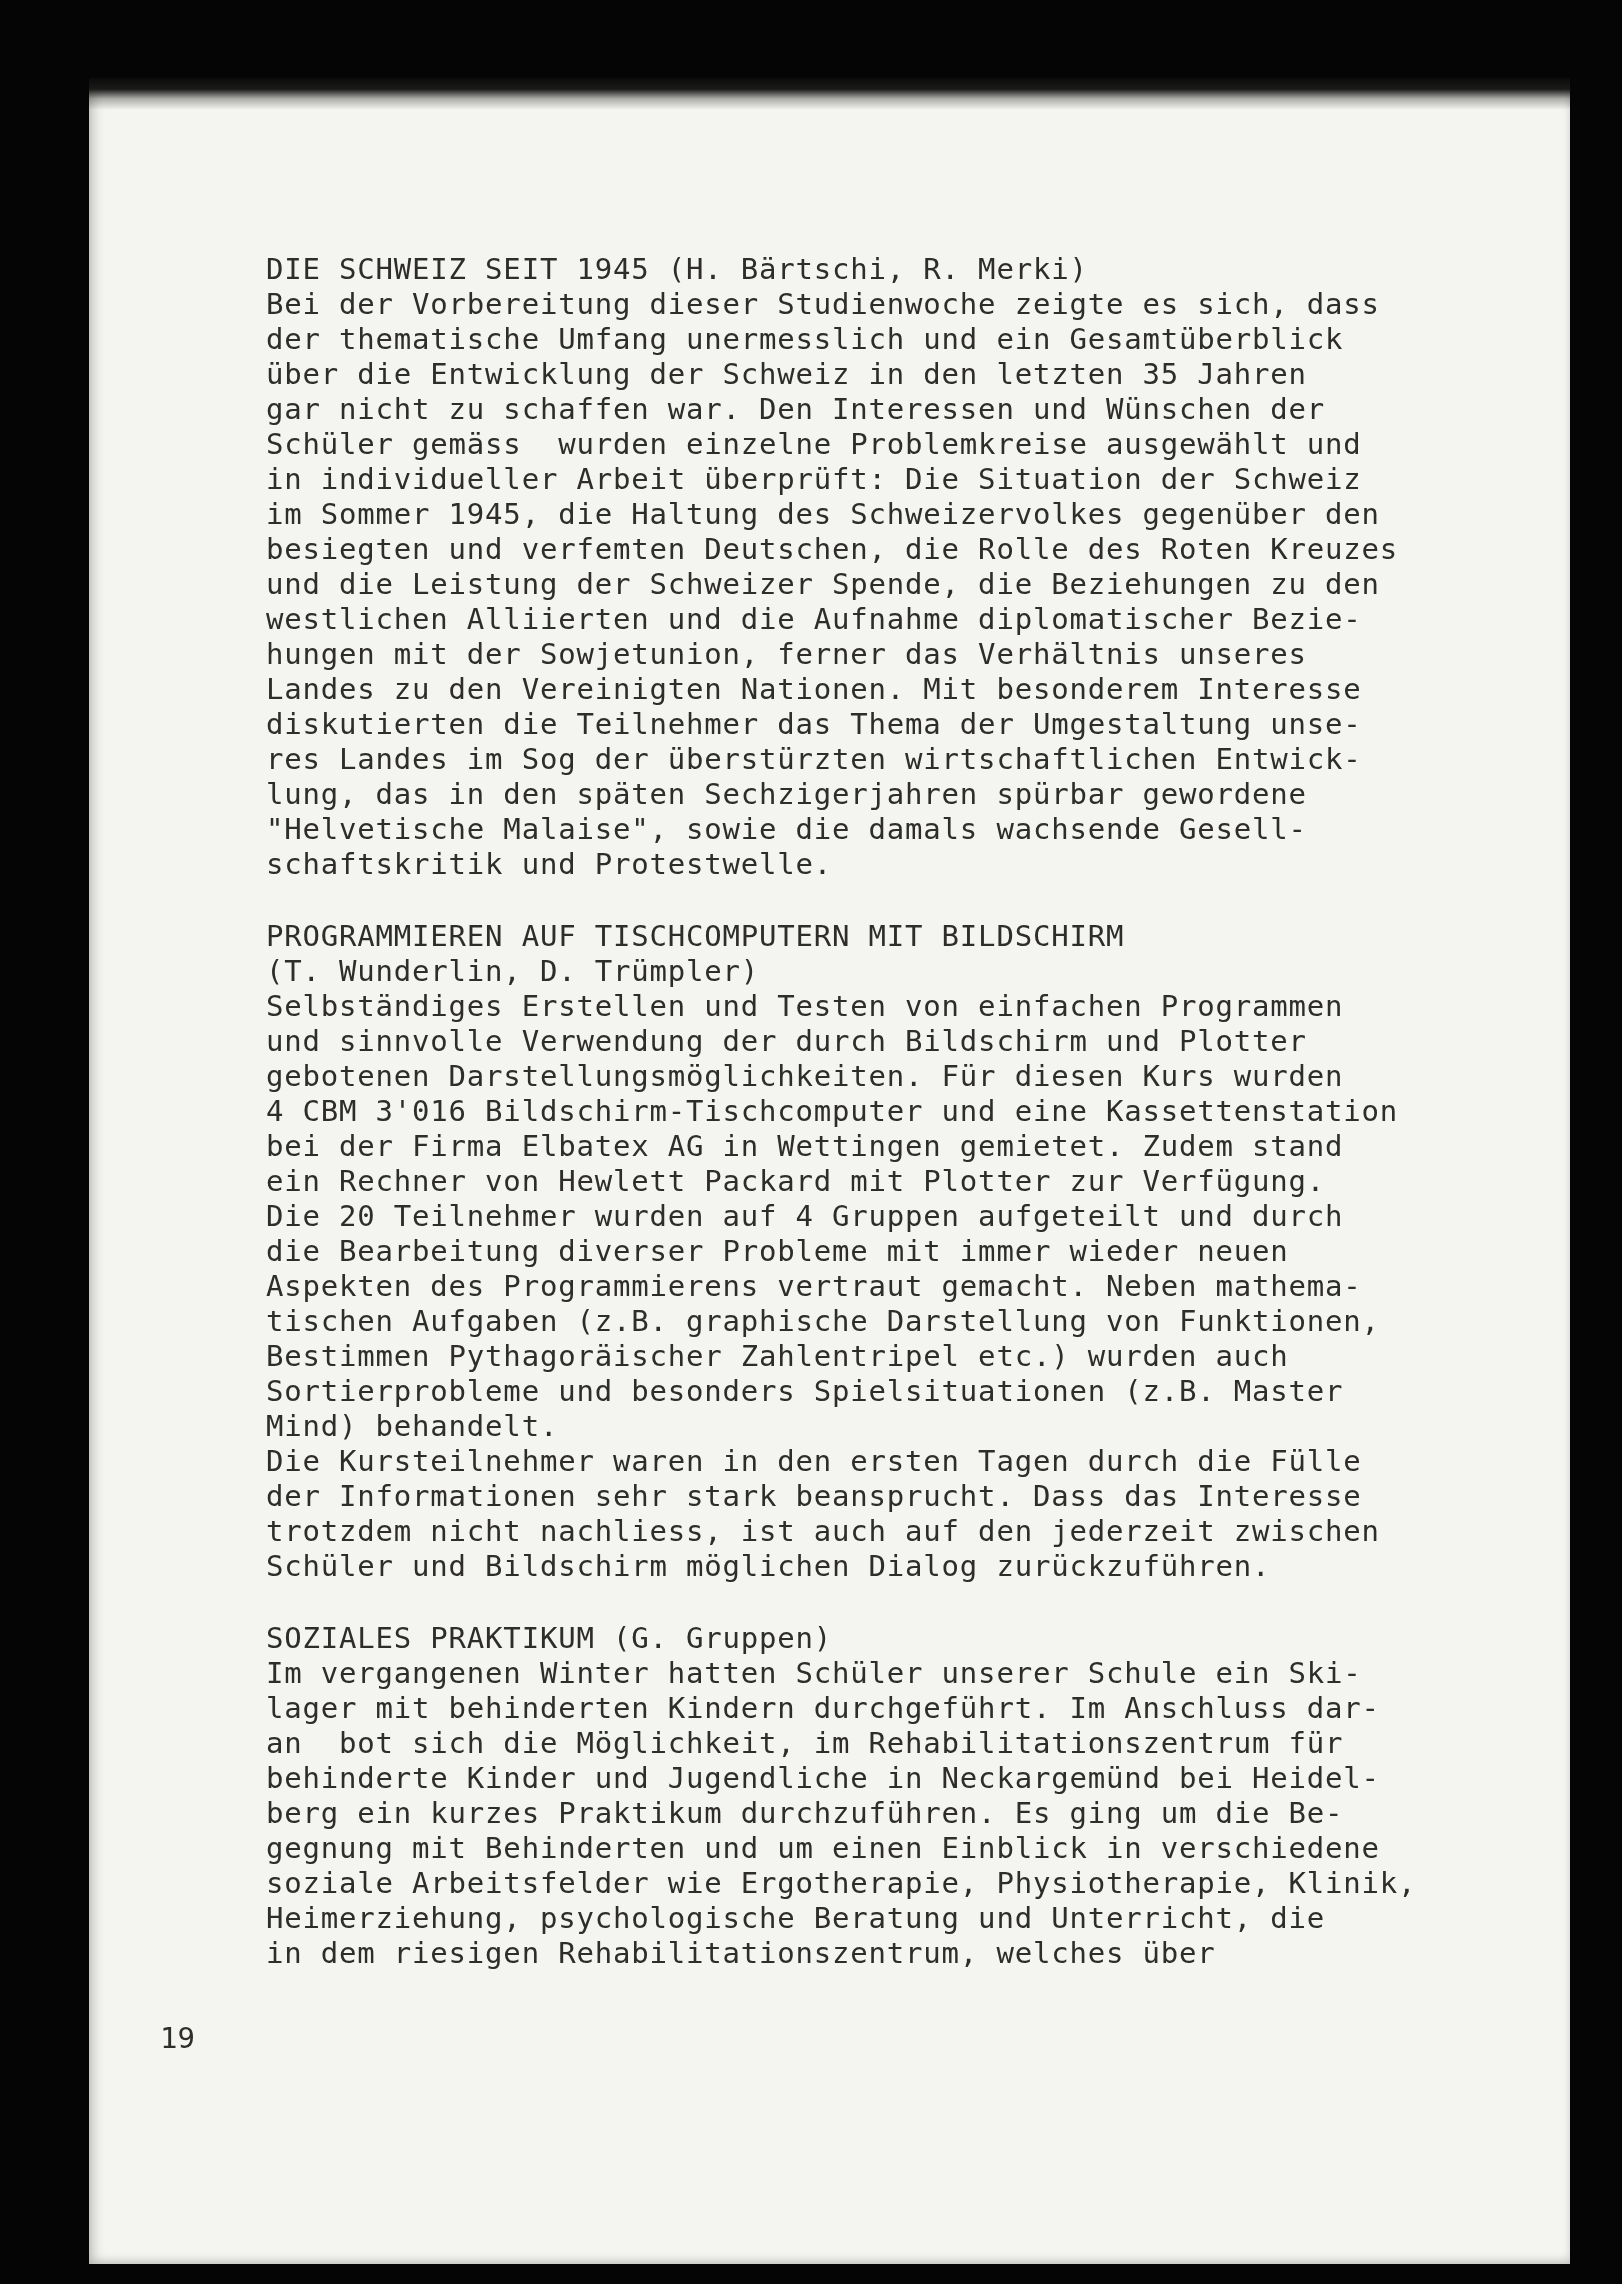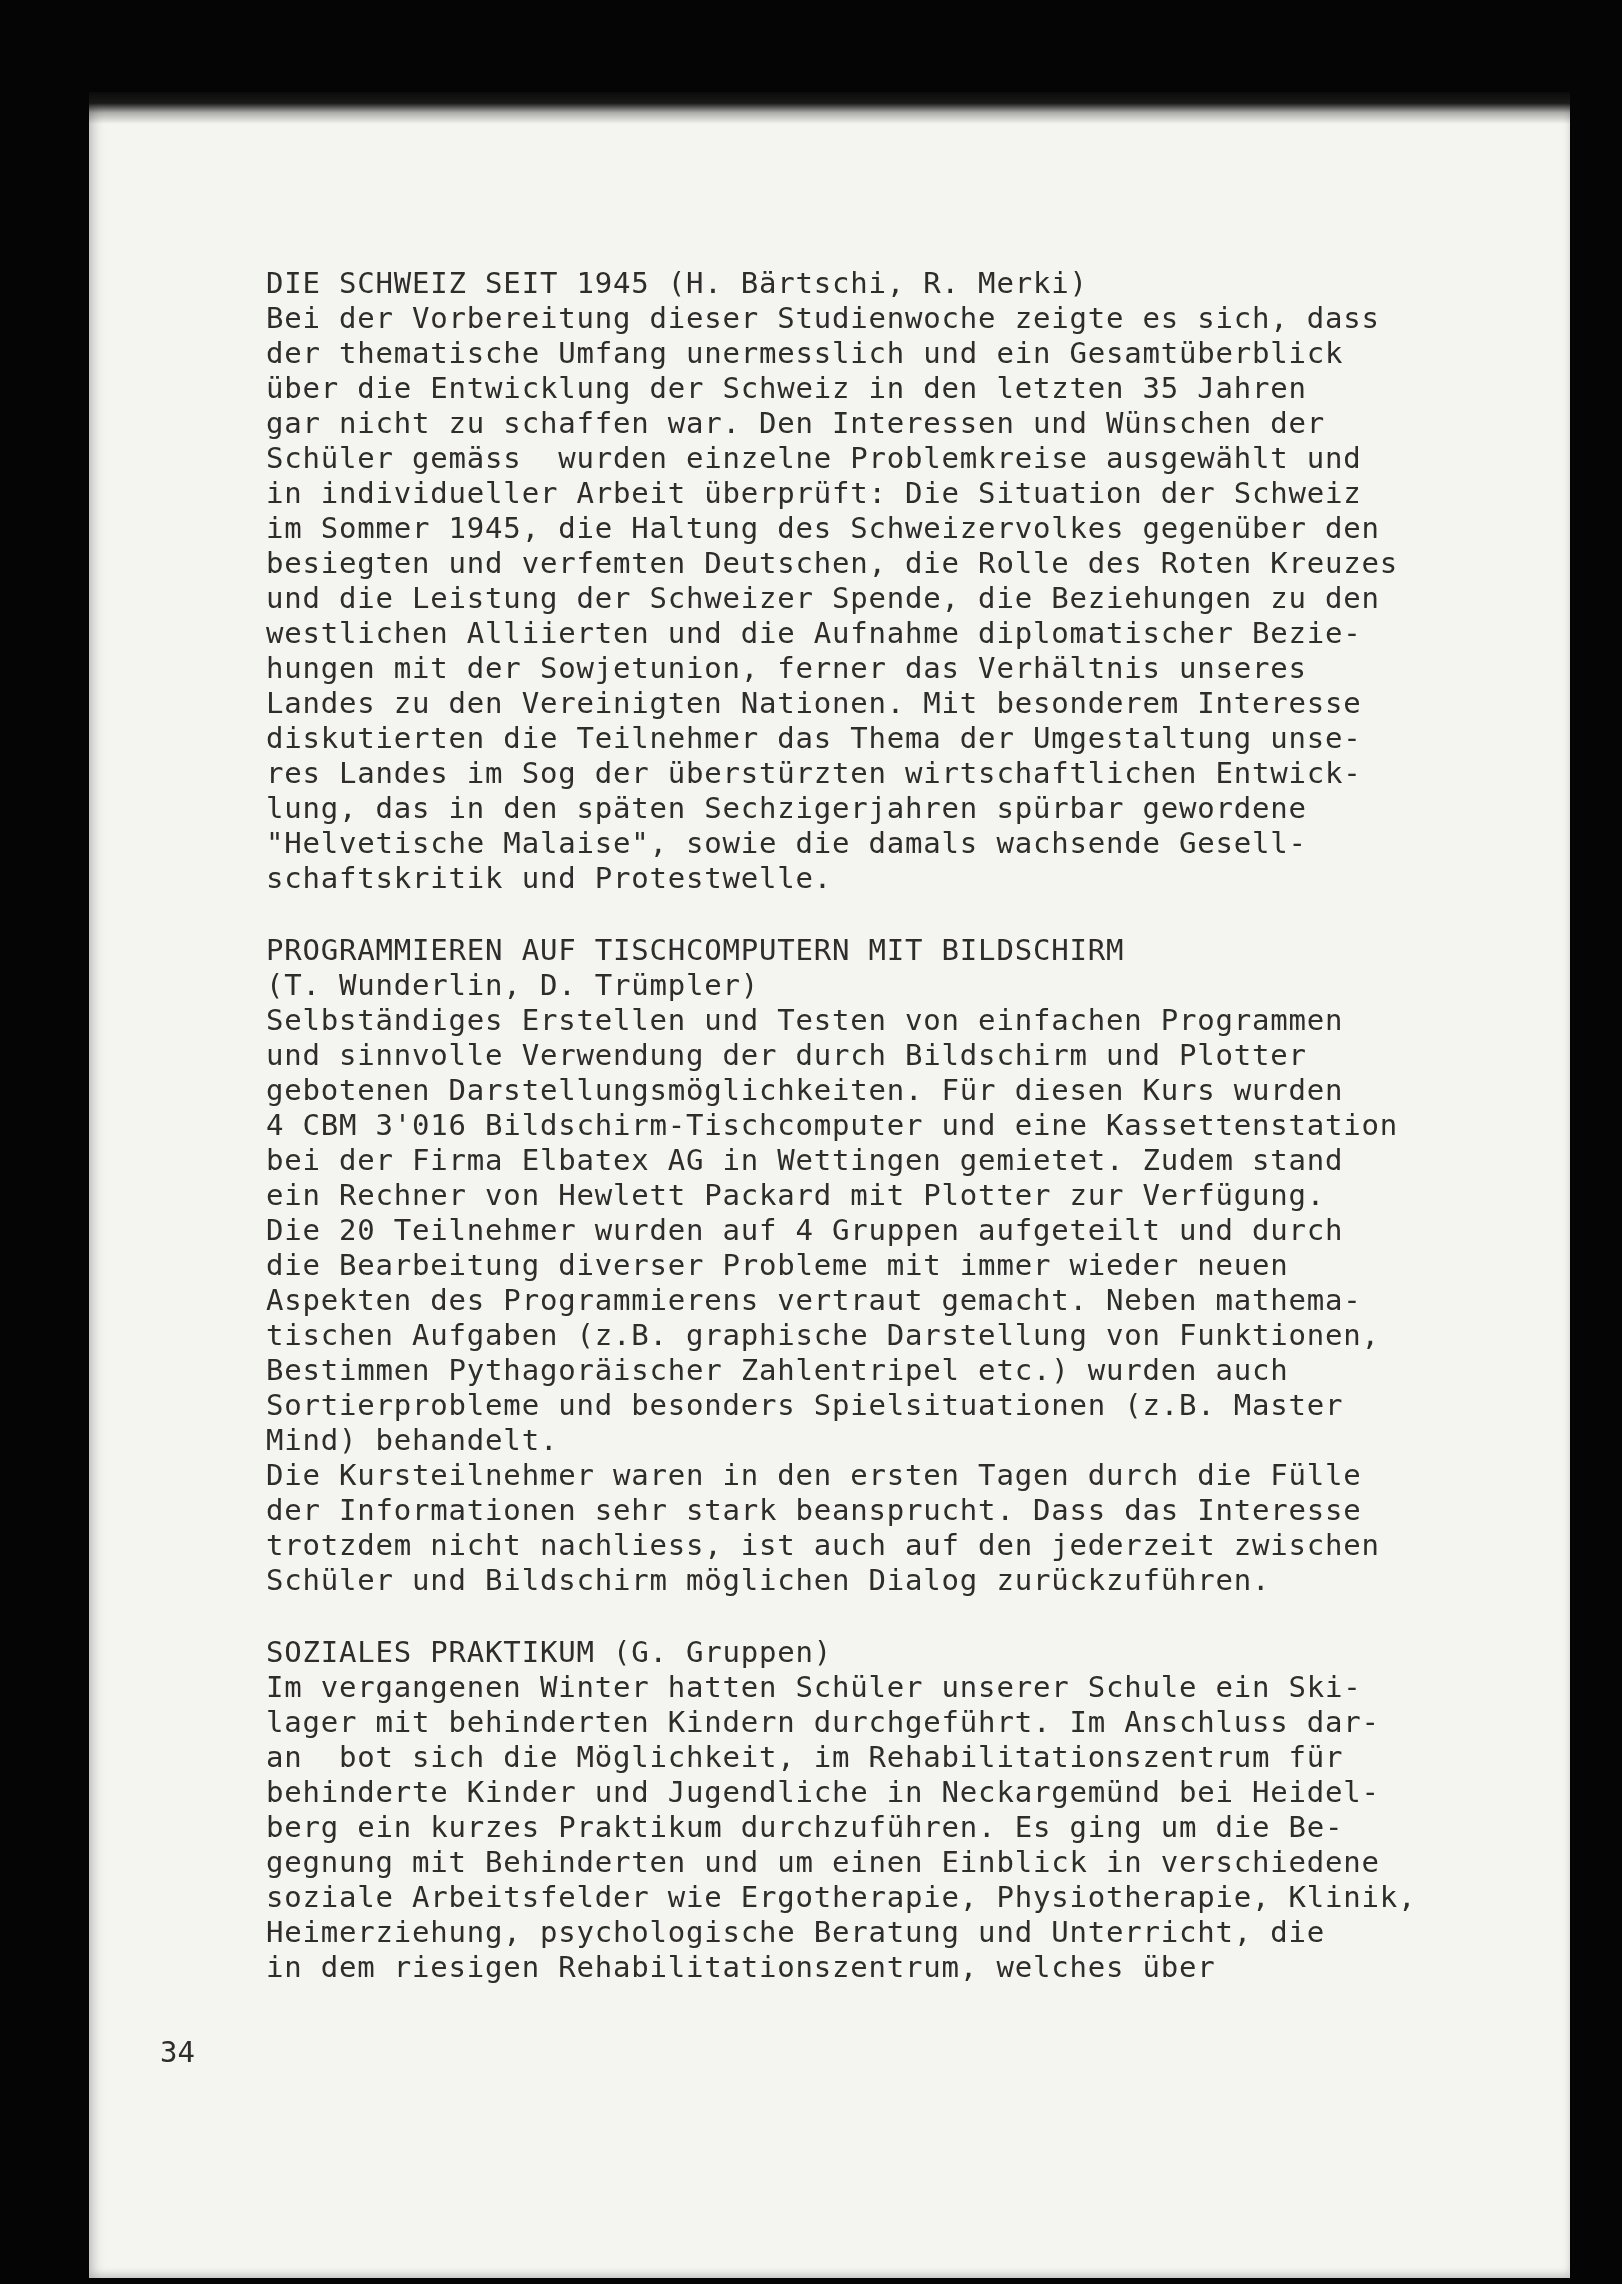--- a/index.html
+++ b/index.html
@@ -9,21 +9,21 @@
   }
   body {
     width: 1623px;
     height: 2284px;
     position: relative;
     font-family: "DejaVu Sans Mono", "Liberation Mono", monospace;
   }
   .page {
     position: absolute;
     left: 89px;
-    top: 92px;
+    top: 78px;
     width: 1481px;
     height: 2186px;
     background: #f4f4f1;
     box-shadow: inset 4.9px 0 11.4px rgba(0,0,0,0.18), inset 0 -3.2px 8px rgba(0,0,0,0.10);
     overflow: hidden;
   }
   .scan-band-top {
     position: absolute;
     left: 0;
     top: 0;
@@ -120,15 +120,15 @@
 behinderte Kinder und Jugendliche in Neckargemünd bei Heidel-
 berg ein kurzes Praktikum durchzuführen. Es ging um die Be-
 gegnung mit Behinderten und um einen Einblick in verschiedene
 soziale Arbeitsfelder wie Ergotherapie, Physiotherapie, Klinik,
 Heimerziehung, psychologische Beratung und Unterricht, die
 in dem riesigen Rehabilitationszentrum, welches über</p>
     </div>
 
   </div>
 
-  <div class="page-number">34</div>
+  <div class="page-number">19</div>
 </div>
 
 
 </body></html>

